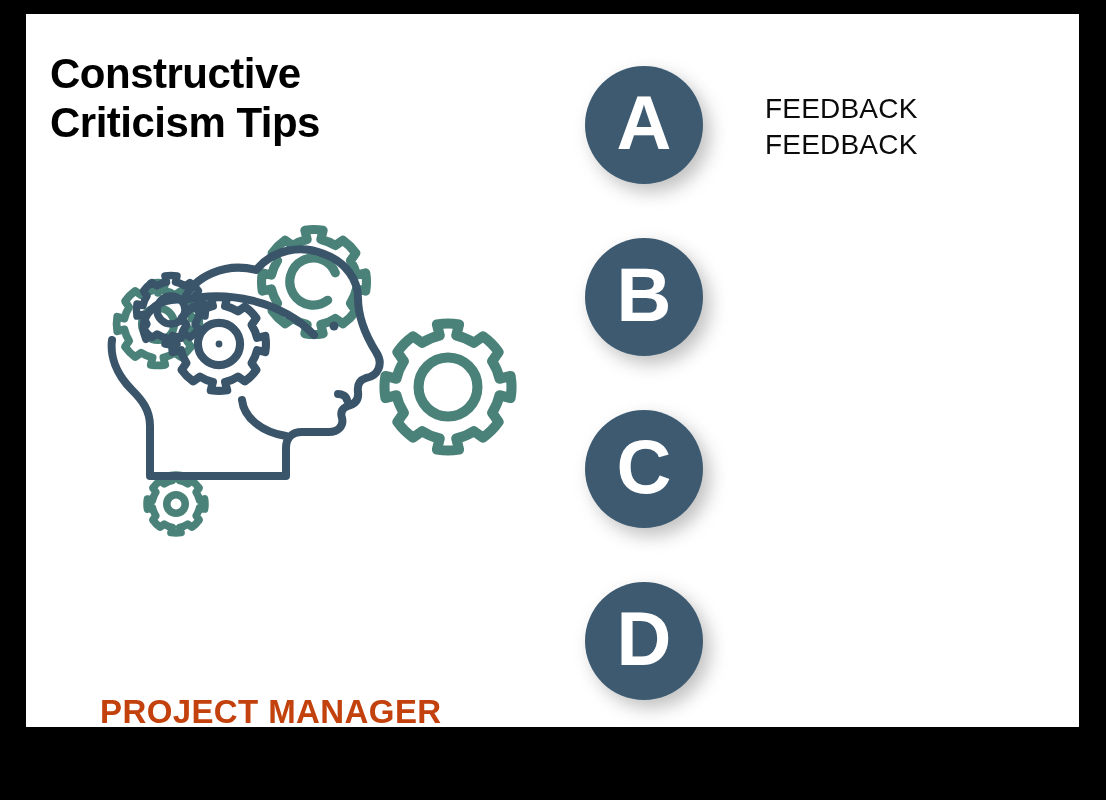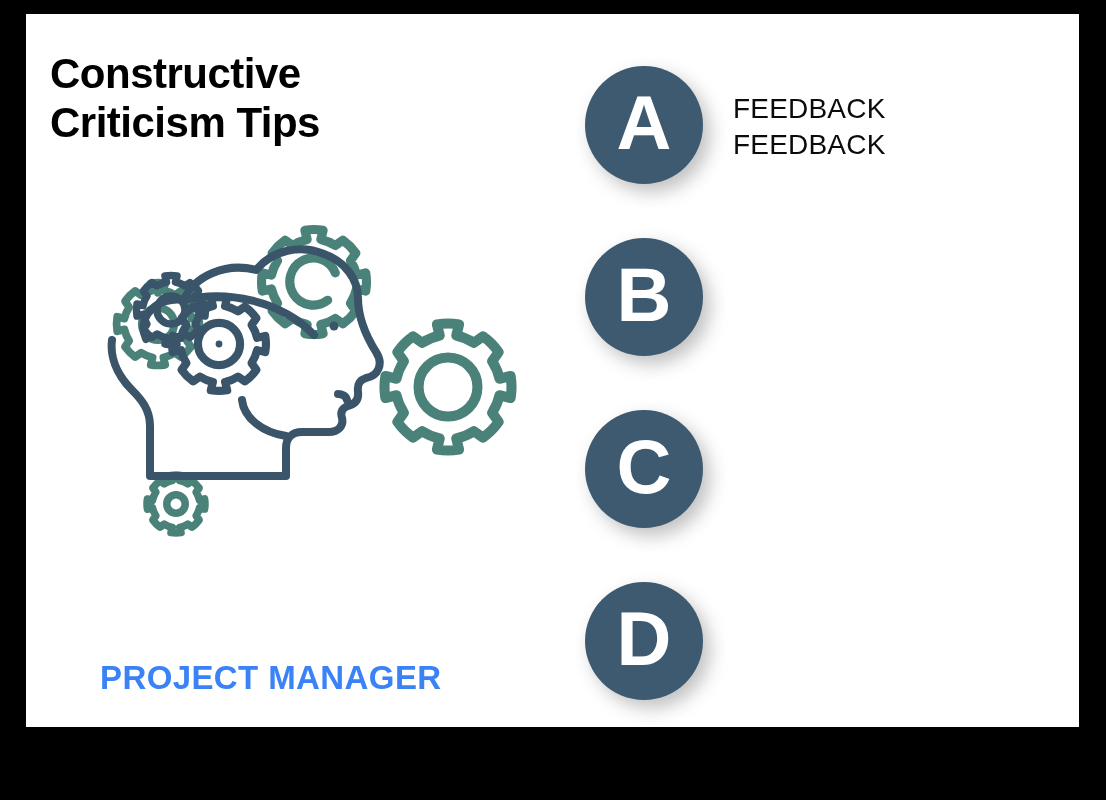--- a/index.html
+++ b/index.html
@@ -54,25 +54,25 @@
     position: absolute;
     left: 40px;
     top: 190px;
     width: 490px;
     height: 400px;
   }
 
   .role-caption {
     position: absolute;
     left: 74px;
-    top: 645px;
+    top: 679px;
     font-size: 33px;
     font-weight: bold;
     letter-spacing: 0.4px;
-    color: #3b82f6;
+    color: #c2410c;
     white-space: nowrap;
   }
 
   
   .tips-list {
     position: absolute;
     left: 559px;
     top: 27px;
     width: 494px;
   }
@@ -123,20 +123,21 @@
   .tip-text {
     margin-left: 26px;
     color: #0b0b0b;
     font-size: 28px;
     line-height: 1.28;
     letter-spacing: 0.2px;
   }
   .tip-text span {
     display: block;
     white-space: nowrap;
+    margin-left: 32px;
   }
 </style>
 </head>
 <body>
 
 <div class="frame">
   <div class="canvas">
 
     <div class="title-block">
       <div class="title-line">Constructive</div>

